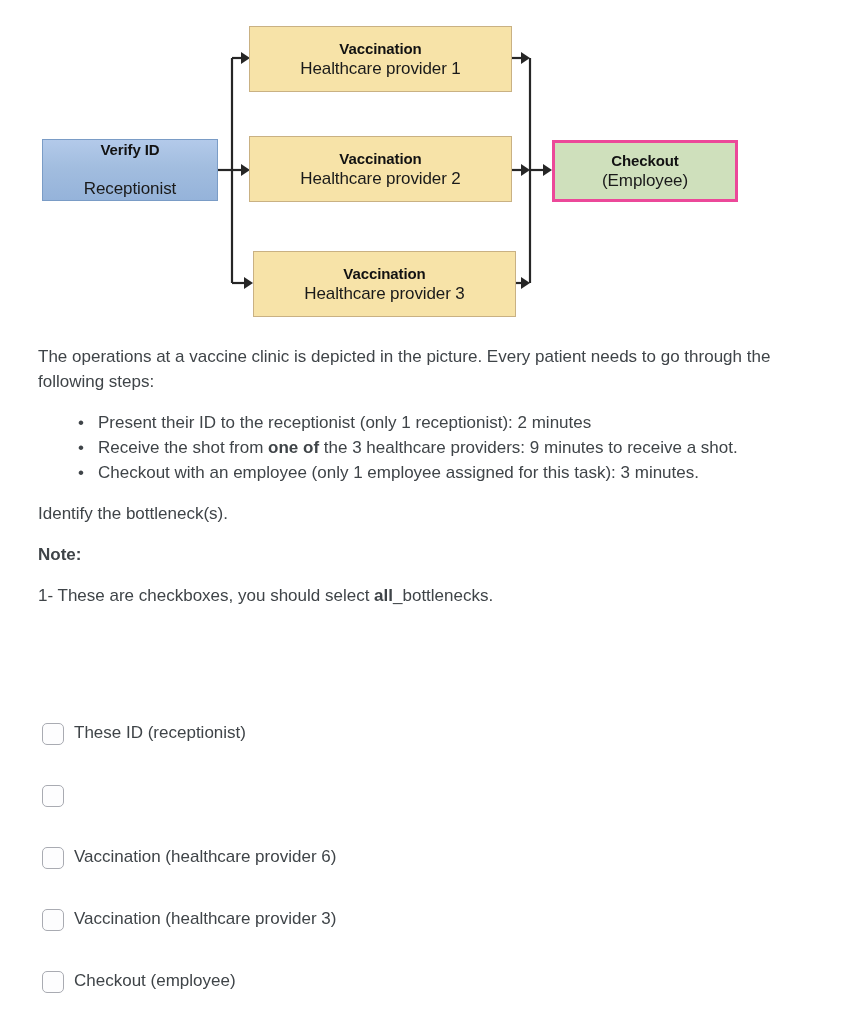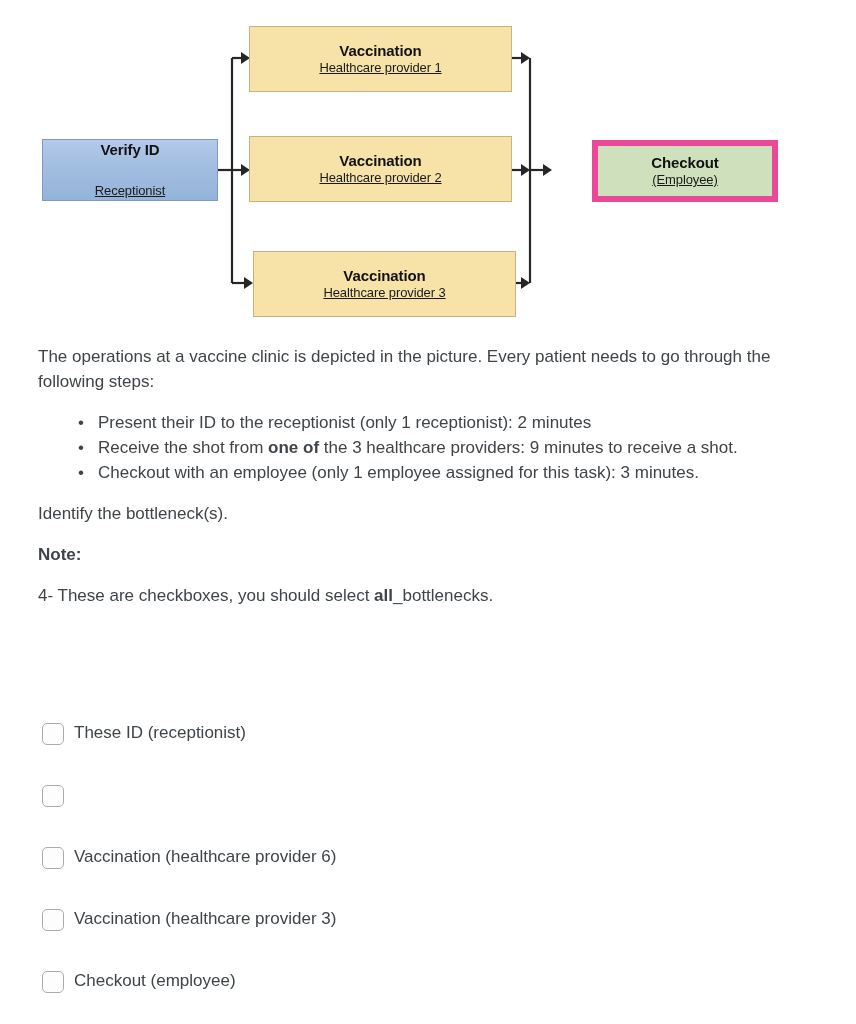--- a/index.html
+++ b/index.html
@@ -39,44 +39,42 @@
     text-align: center;
     line-height: 1.28;
   }
   .node .t1 {
     font-weight: bold;
     font-size: 15px;
     color: #121212;
     letter-spacing: -0.1px;
   }
   .node .t2 {
-    font-size: 13px;
+    font-size: 17px;
     color: #1a1a1a;
     letter-spacing: -0.1px;
-    text-decoration: underline;
   }
   .node-verify {
     left: 42px; top: 139px; width: 176px; height: 62px;
     background: linear-gradient(to bottom, #b3caea 0%, #a2bddf 45%, #95b3da 100%);
     border: 1px solid #7a9cc6;
     justify-content: space-between;
   }
   .node-vacc {
     width: 263px; height: 66px;
     background: #f7e3a8;
     border: 1px solid #c9b183;
   }
   .node-v1 { left: 249px; top: 26px; }
   .node-v2 { left: 249px; top: 136px; }
   .node-v3 { left: 253px; top: 251px; }
   .node-checkout {
     left: 552px; top: 140px; width: 186px; height: 62px;
     background: #cfe0bc;
-    border: 6px solid #ec4899;
-    margin-left: 40px;
+    border: 3px solid #ec4899;
   }
 
   
   #prose {
     position: absolute;
     left: 38px;
     top: 345px;
     width: 790px;
   }
   .para {
@@ -220,21 +218,21 @@
   <ul class="steps">
     <li><span>Present their ID to the receptionist (only 1 receptionist):  2 minutes</span></li>
     <li><span>Receive the shot from </span><span class="bold">one of</span><span> the 3 healthcare providers: 9 minutes to receive a shot.</span></li>
     <li><span>Checkout with an employee (only 1 employee assigned for this task): 3 minutes.</span></li>
   </ul>
 
   <p class="para">Identify the bottleneck(s).</p>
 
   <p class="note-head">Note:</p>
 
-  <p class="para"><span>4- These are checkboxes, you should select </span><span class="bold">all</span><span>_bottlenecks.</span></p>
+  <p class="para"><span>1- These are checkboxes, you should select </span><span class="bold">all</span><span>_bottlenecks.</span></p>
 </div>
 
 <div id="options">
 
   <div class="opt-row">
     <div class="cbox"></div>
     <div class="opt-label">These ID (receptionist)</div>
   </div>
 
   <div class="opt-row">

